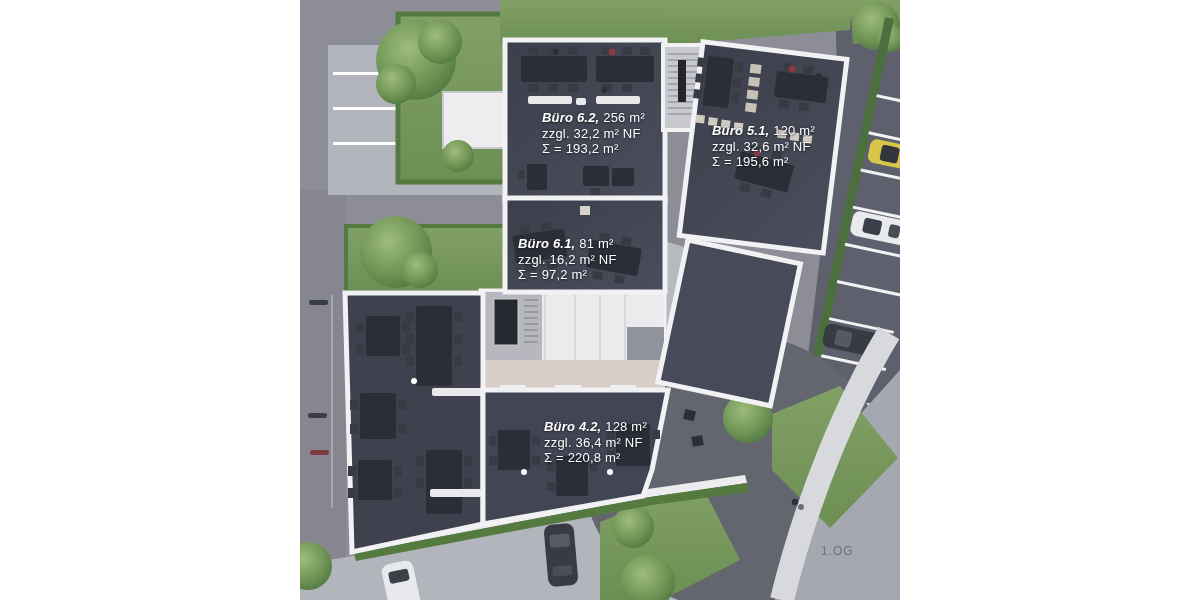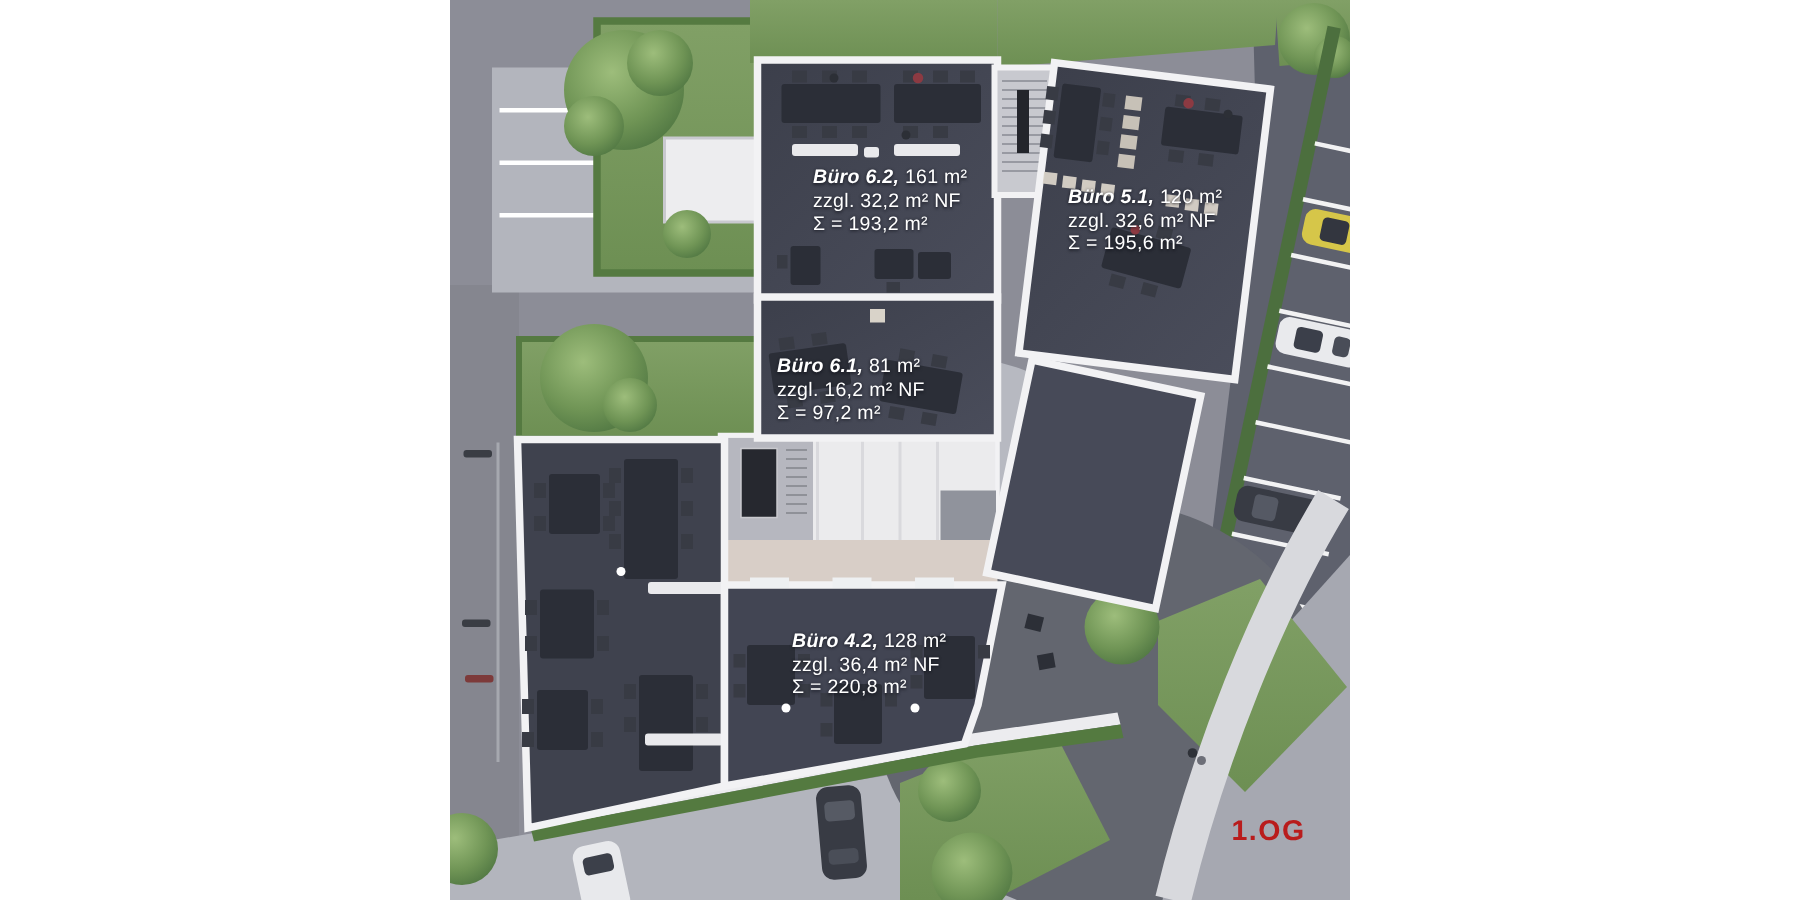--- a/index.html
+++ b/index.html
@@ -3,21 +3,21 @@
 <meta charset="utf-8">
 <style>
   html,body{margin:0;padding:0;background:#ffffff;}
   .stage{position:relative;width:1200px;height:600px;background:#ffffff;overflow:hidden;
          font-family:"Liberation Sans",sans-serif;}
   .scene-svg{position:absolute;left:300px;top:0;width:600px;height:600px;display:block;}
   .office-label{position:absolute;color:#ffffff;font-size:13px;line-height:15.5px;
                 letter-spacing:.2px;white-space:nowrap;
                 text-shadow:0 1px 2px rgba(18,20,28,.6),0 0 2px rgba(18,20,28,.45);}
   .office-label .b{font-weight:bold;font-style:italic;}
-  .floor-label{position:absolute;font-size:19px;font-weight:bold;color:#b91c1c;
+  .floor-label{position:absolute;font-size:12px;font-weight:normal;color:#737373;
                letter-spacing:1px;}
 </style>
 </head>
 <body>
 
 <div class="stage">
 
 <svg class="scene-svg" viewBox="300 0 600 600" xmlns="http://www.w3.org/2000/svg">
   <defs>
     <linearGradient id="floorG" x1="0" y1="0" x2="1" y2="1">
@@ -330,40 +330,40 @@
       <rect x="607" y="430" width="8" height="9"></rect>
           <rect x="607" y="450" width="8" height="9"></rect>
           <rect x="652" y="430" width="8" height="9"></rect>
     </g>
     <circle cx="524" cy="472" r="3" fill="#ffffff"></circle>
     <circle cx="610" cy="472" r="3" fill="#ffffff"></circle>
   </g>
 </svg>
 
   <div class="office-label" style="left:542px;top:110px">
-    <div><span class="b">Büro 6.2,</span> <span>161 m²</span></div>
+    <div><span class="b">Büro 6.2,</span> <span>256 m²</span></div>
     <div>zzgl. 32,2 m² NF</div>
     <div>Σ = 193,2 m²</div>
   </div>
 
   <div class="office-label" style="left:712px;top:123px">
     <div><span class="b">Büro 5.1,</span> <span>120 m²</span></div>
     <div>zzgl. 32,6 m² NF</div>
     <div>Σ = 195,6 m²</div>
   </div>
 
   <div class="office-label" style="left:518px;top:236px">
     <div><span class="b">Büro 6.1,</span> <span>81 m²</span></div>
     <div>zzgl. 16,2 m² NF</div>
     <div>Σ = 97,2 m²</div>
   </div>
 
 
 
-  <div class="office-label" style="left:528px;top:419px">
+  <div class="office-label" style="left:544px;top:419px">
     <div><span class="b">Büro 4.2,</span> <span>128 m²</span></div>
     <div>zzgl. 36,4 m² NF</div>
     <div>Σ = 220,8 m²</div>
   </div>
 
   <div class="floor-label" style="left:821px;top:544px">1.OG</div>
 
 </div>
 
 </body></html>

